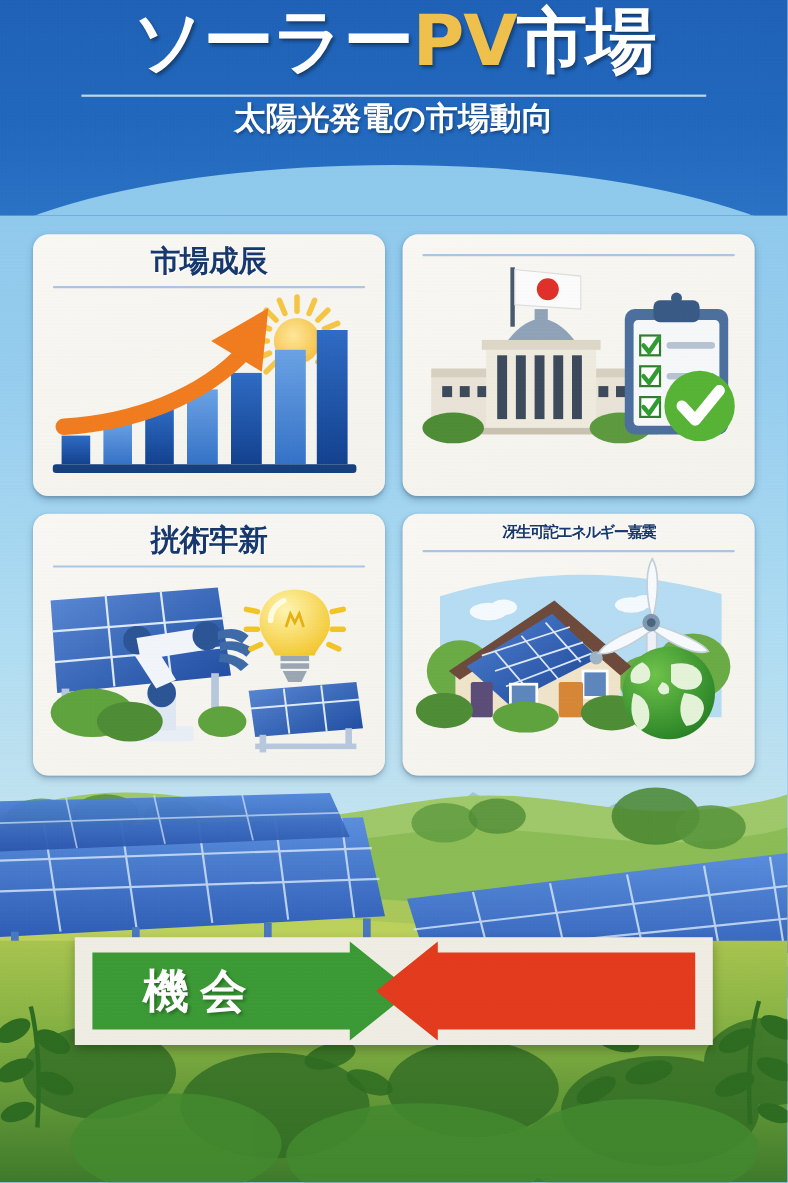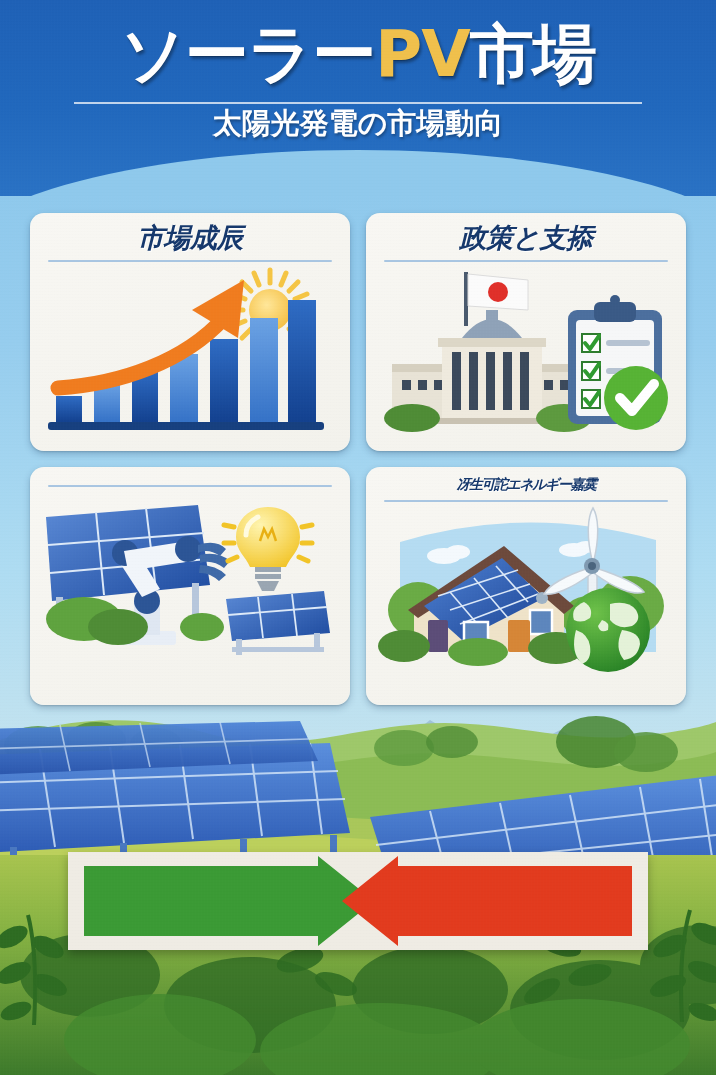--- a/index.html
+++ b/index.html
@@ -26,21 +26,21 @@
   
   .header {
     position:absolute; left:0; top:0; width:716px; height:196px;
     background:linear-gradient(180deg,#1f61b6 0%,#2168bd 55%,#2a72c4 100%);
     overflow:hidden;
   }
   .header::after {
     content:""; position:absolute; left:-8%; bottom:-74px; width:116%; height:120px;
     background:#8fc9ec; border-radius:50% 50% 0 0 / 100% 100% 0 0;
   }
-  .header-inner { position:relative; z-index:3; padding-top:22px; text-align:center; }
+  .header-inner { position:relative; z-index:3; padding-top:6px; text-align:center; }
   .title {
     font-size:64px; font-weight:900; letter-spacing:-1px; line-height:1;
     color:#ffffff;
     text-shadow:2px 3px 3px rgba(0,0,0,.33), 0 1px 0 rgba(0,0,0,.2);
     white-space:nowrap;
   }
   .title .pv { color:#f0c04c; }
   .title-rule {
     width:568px; height:2px; margin:16px auto 0;
     background:rgba(255,255,255,.72);
@@ -54,21 +54,21 @@
   
   .cards {
     position:absolute; left:30px; top:213px; width:656px;
     display:grid; grid-template-columns:320px 320px; grid-template-rows:238px 238px;
     gap:16px;
   }
   .card {
     background:linear-gradient(160deg,#f8f7f3 0%,#f3f2ec 100%);
     border-radius:14px;
     box-shadow:0 3px 7px rgba(20,50,90,.26), 0 1px 2px rgba(0,0,0,.14);
-    padding:10px 12px 8px; position:relative; overflow:hidden;font-style:italic;
+    padding:10px 12px 8px; position:relative; overflow:hidden;
   }
   .card-title {
     text-align:center; color:#16386c; font-weight:900;
     font-size:27px; line-height:1.08; letter-spacing:-.5px;
     text-shadow:1px 1px 0 rgba(255,255,255,.9);
     white-space:nowrap;
   }
   .card-title.small { font-size:14px; letter-spacing:-1.5px; }
   .card-rule { height:2px; margin:8px 6px 0; background:#a9c6e2; border-radius:2px; }
   .card-art { position:relative; width:100%; height:172px; margin-top:4px; }
@@ -298,21 +298,20 @@
 
           <g>
             <path d="M16 122 C78 118 142 96 182 52" stroke="#f07c1f" stroke-width="15" fill="none" stroke-linecap="round"></path>
             <path d="M150 44 L202 14 L196 72 Z" fill="#f07c1f"></path>
           </g>
         </svg>
       </div>
     </div>
 
     <div class="card">
-      <div class="card-title">政策と支掭</div>
       <div class="card-rule"></div>
       <div class="card-art">
         <svg viewBox="0 0 296 172" width="100%" height="100%">
 
           <g>
             <rect x="86" y="6" width="4" height="54" fill="#4a5a6e"></rect>
             <path d="M90 8 L150 14 L150 44 L90 40 Z" fill="#fbfbfb" stroke="#dcdcdc"></path>
             <circle cx="120" cy="26" r="10" fill="#e0302a"></circle>
           </g>
 
@@ -366,20 +365,21 @@
 
           <g>
             <circle cx="258" cy="132" r="32" fill="#57b335"></circle>
             <path d="M242 132 l12 13 l22 -27" stroke="#fff" stroke-width="10" fill="none" stroke-linecap="round" stroke-linejoin="round"></path>
           </g>
         </svg>
       </div>
     </div>
 
     <div class="card">
+      <div class="card-title">挄術牢新</div>
       <div class="card-rule"></div>
       <div class="card-art">
         <svg viewBox="0 0 296 172" width="100%" height="100%">
           <defs>
             <linearGradient id="sp" x1="0" y1="0" x2="1" y2="1">
                 <stop offset="0" stop-color="#5b8ad6"></stop>
                 <stop offset="1" stop-color="#1d4a9e"></stop>
               </linearGradient>
             <radialGradient id="bulbG" cx=".38" cy=".3" r=".8">
                 <stop offset="0" stop-color="#fff5b0"></stop>
@@ -527,16 +527,17 @@
         </svg>
       </div>
     </div>
   </div>
 
   <div class="banner">
     <svg viewBox="0 0 580 98" width="580" height="98">
       <polygon points="16,14 250,14 250,4 306,49 250,94 250,84 16,84" fill="#3b9a35"></polygon>
       <polygon points="564,14 330,14 330,4 274,49 330,94 330,84 564,84" fill="#e23b1e"></polygon>
     </svg>
+    <div class="banner-label lbl-left">機会</div>
   </div>
 
   <div class="grain"></div>
 </div>
 
 </body></html>

